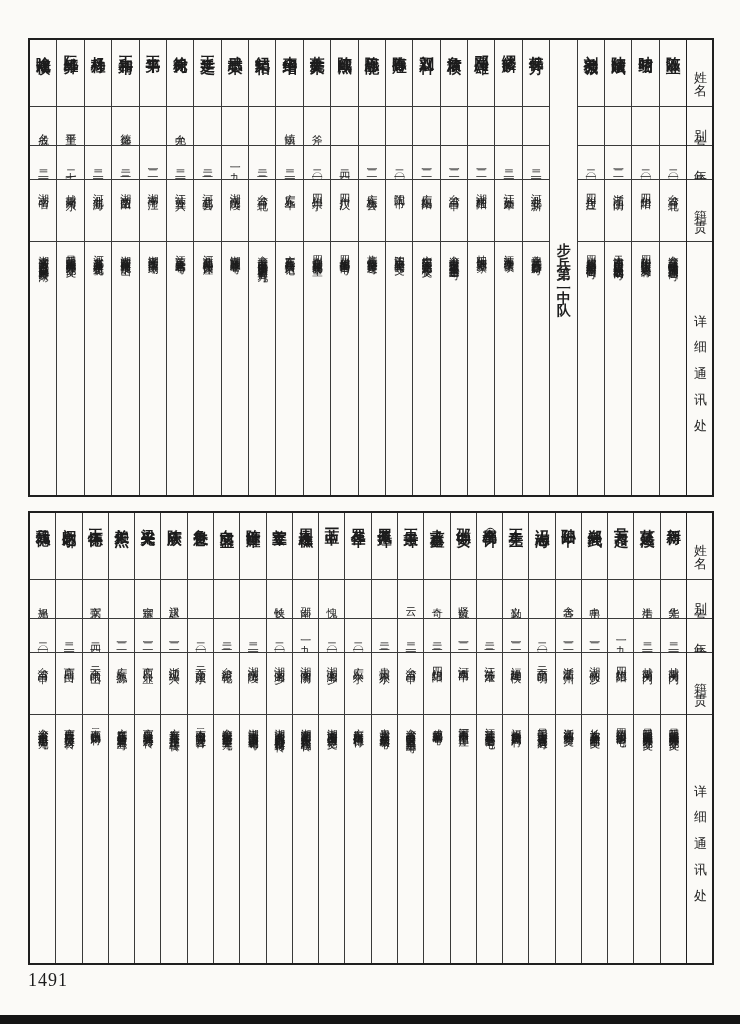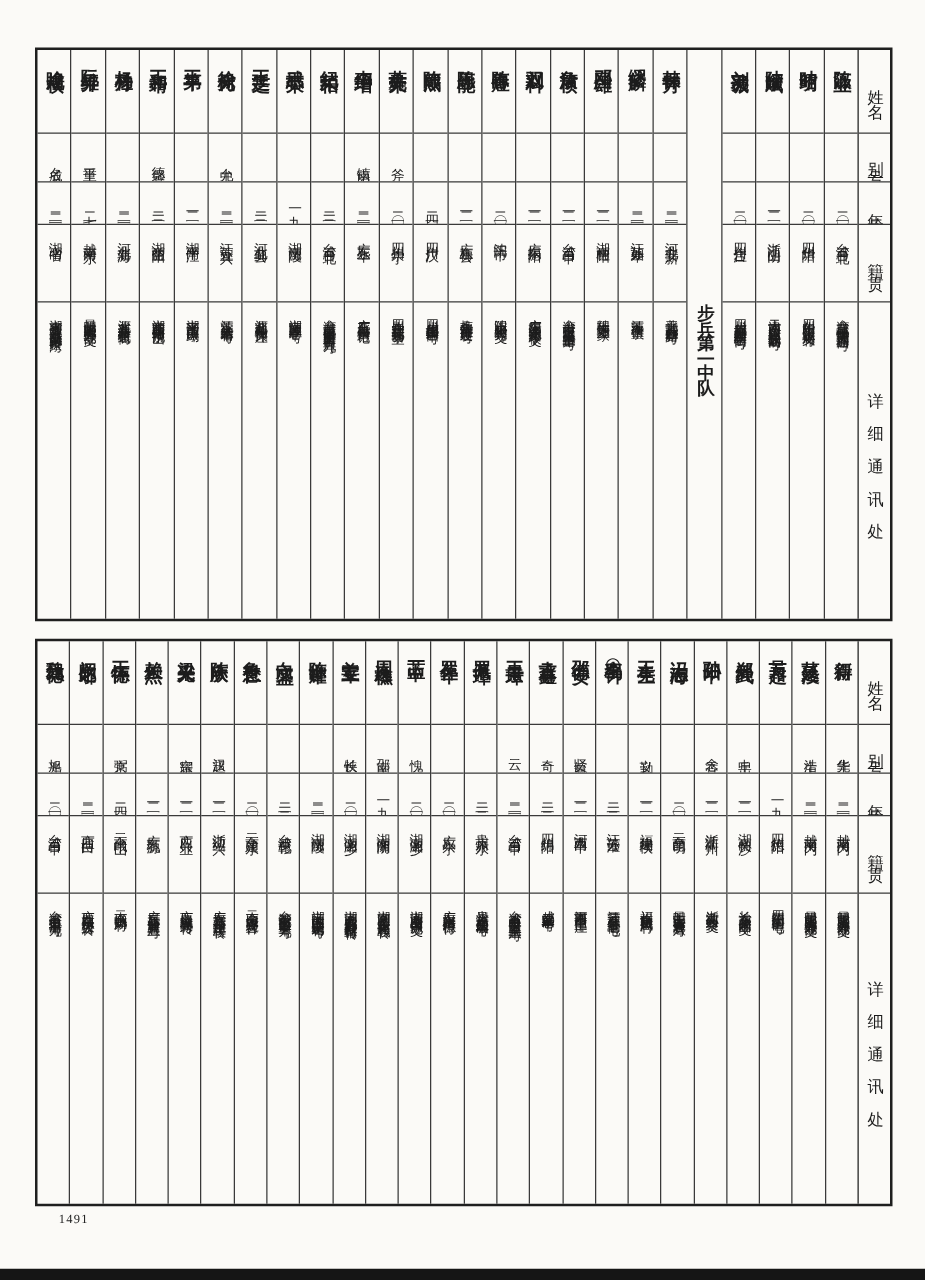--- a/index.html
+++ b/index.html
@@ -36,21 +36,21 @@
   .c-address{flex:1 1 auto;padding-top:5px;padding-bottom:3px}
   .c-address .vtext{font-size:10.5px;letter-spacing:1px}
   .section-label{font-size:14px;font-weight:bold;letter-spacing:12px}
   .hdr{align-items:center}
   .hdr .vtext{font-size:13px}
   .hdr-name{height:66px}  .hdr-name .vtext{letter-spacing:12px}
   .hdr-alias{height:39px} .hdr-alias .vtext{letter-spacing:7px}
   .hdr-age{height:34px}   .hdr-age .vtext{letter-spacing:3px}
   .hdr-native{height:62px}.hdr-native .vtext{letter-spacing:11px}
   .hdr-address{flex:1}    .hdr-address .vtext{letter-spacing:26px}
-  .page-number{position:absolute;left:47px;top:970px;font-size:10px;letter-spacing:1px}
+  .page-number{position:absolute;left:28px;top:970px;font-size:18px;letter-spacing:1px}
   .scan-edge{position:absolute;left:0;right:0;bottom:0;height:9px;background:#151515}
 </style>
 </head>
 <body>
 
 <div class="page">
   <div class="roster" id="table-top">
       <div class="col col-entry">
         <div class="cell c-name">
           <span class="vtext">喻规横</span>

